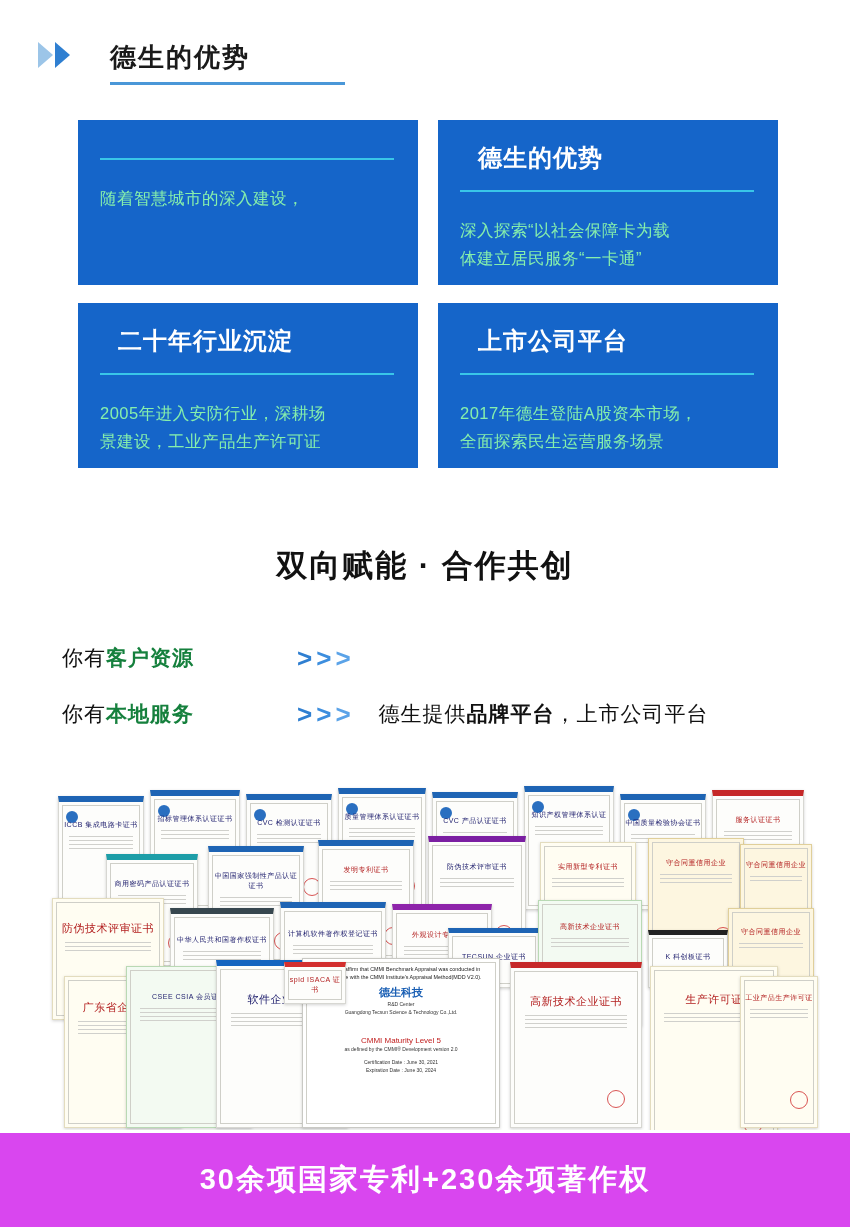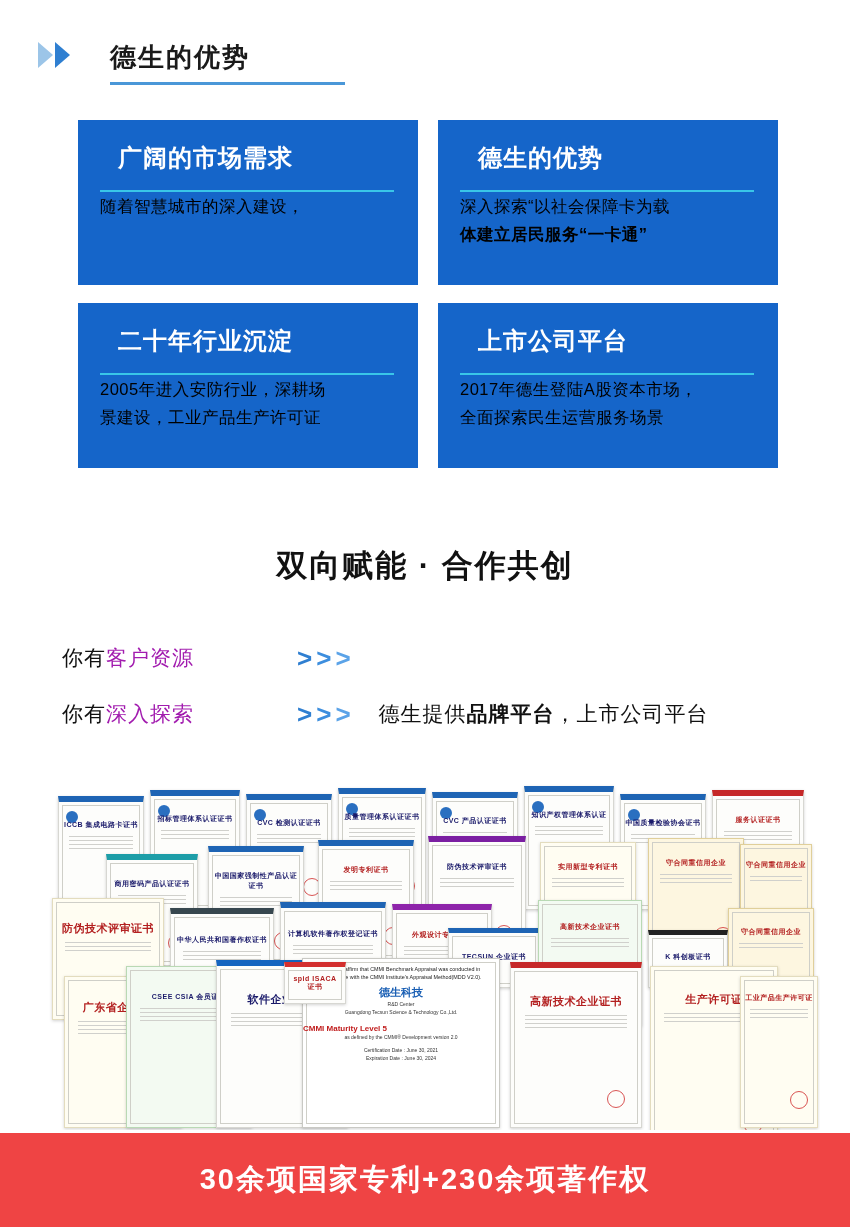--- a/index.html
+++ b/index.html
@@ -82,24 +82,24 @@
     text-align: left;
     padding-left: 18px;
   }
   .card-rule {
     margin-top: 16px;
     width: 294px;
     height: 2px;
     background: #39c6e8;
   }
   .card-body {
-    margin-top: 0;
+    margin-top: 24px;
     font-size: 16.5px;
     line-height: 28px;
-    color: #000000;
+    color: #86efac;
     letter-spacing: 0.5px;
   }
 
   
   .section-heading {
     position: absolute;
     top: 545px;
     left: 0;
     width: 850px;
     text-align: center;
@@ -123,22 +123,22 @@
     padding-left: 62px;
     box-sizing: border-box;
   }
   .etext {
     font-size: 21px;
     color: #111111;
     letter-spacing: 1px;
     white-space: nowrap;
   }
   .etext .hl-orange {
-    color: #a21caf;
-    font-weight: normal;
+    color: #15803d;
+    font-weight: bold;
   }
   .etext .hl-bold {
     font-weight: bold;
   }
   .arrows {
     display: flex;
     gap: 4px;
     margin: 0 28px 0 30px;
   }
   .arrow {
@@ -174,21 +174,21 @@
     padding: 4px;
   }
   .cert .cert-inner-border {
     position: absolute;
     left: 3px; top: 3px; right: 3px; bottom: 3px;
     border: 1px solid #cfcfc8;
   }
   .cert .ctitle {
     position: relative;
     text-align: center;
-    font-weight: bold;
+    font-weight: normal;
     color: #1a1a6a;
     margin-top: 18%;
     font-size: 7px;
     letter-spacing: 0.5px;
   }
   .cert .ctitle.red { color: #b32020; }
   .cert .ctitle.big { font-size: 11px; }
   .cert .clines {
     position: relative;
     margin: 6px 8%;
@@ -246,35 +246,35 @@
   }
   .cmmi-sub {
     position: relative;
     text-align: center;
     font-size: 5px;
     color: #333;
     line-height: 8px;
   }
   .cmmi-red {
     position: relative;
-    text-align: left;
+    text-align: center;
     font-size: 8px;
-    font-weight: bold;
+    font-weight: normal;
     color: #c01c1c;
-    margin-top: 8px;
+    margin-top: 20px;
   }
 
   
   .banner {
     position: absolute;
     left: 0;
     bottom: 0;
     width: 850px;
     height: 94px;
-    background: #ef4444;
+    background: #d946ef;
     display: flex;
     align-items: center;
     justify-content: center;
   }
   .banner-text {
     font-size: 29px;
     font-weight: bold;
     color: #ffffff;
     letter-spacing: 2px;
   }
@@ -287,33 +287,32 @@
     <div class="chev light"></div>
     <div class="chev"></div>
   </div>
   <div class="header-title">德生的优势</div>
   <div class="header-underline"></div>
 </div>
 
 <div class="cards">
 
   <div class="card">
-    <div class="card-title">广阔的市场需求</div>
     <div class="card-rule"></div>
     <div class="card-body">
       <div>随着智慧城市的深入建设，</div>
     </div>
   </div>
 
   <div class="card">
     <div class="card-title">德生的优势</div>
     <div class="card-rule"></div>
     <div class="card-body">
       <div>深入探索“以社会保障卡为载</div>
-      <div style="font-weight:bold">体建立居民服务“一卡通”</div>
+      <div style="font-weight:normal">体建立居民服务“一卡通”</div>
     </div>
   </div>
 
   <div class="card">
     <div class="card-title">二十年行业沉淀</div>
     <div class="card-rule"></div>
     <div class="card-body">
       <div>2005年进入安防行业，深耕场</div>
       <div>景建设，工业产品生产许可证</div>
     </div>
@@ -340,21 +339,21 @@
     </div>
     <div class="arrows">
       <span class="arrow a1">&gt;</span>
       <span class="arrow a2">&gt;</span>
       <span class="arrow a3">&gt;</span>
     </div>
   </div>
 
   <div class="erow">
     <div class="etext erow-left">
-      <span>你有</span><span class="hl-orange">深入探索</span>
+      <span>你有</span><span class="hl-orange">本地服务</span>
     </div>
     <div class="arrows">
       <span class="arrow a1">&gt;</span>
       <span class="arrow a2">&gt;</span>
       <span class="arrow a3">&gt;</span>
     </div>
     <div class="etext">
       <span>德生提供</span><span class="hl-bold">品牌平台</span><span>，上市公司平台</span>
     </div>
   </div>

